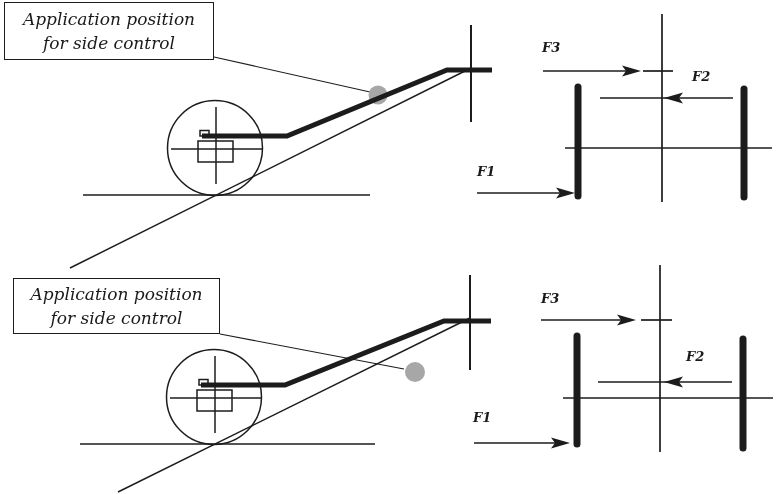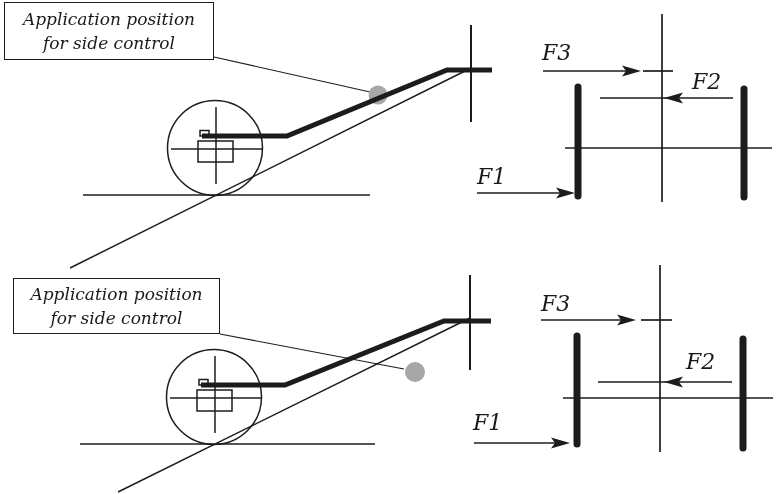--- a/index.html
+++ b/index.html
@@ -22,21 +22,21 @@
   .bar{stroke:var(--line);stroke-width:7;stroke-linecap:round;fill:none;}
   .ah{fill:var(--line);stroke:none;}
   .dot{fill:var(--dot);stroke:none;}
   .callout{
     position:absolute;border:1.6px solid var(--line);background:var(--bg);
     display:flex;flex-direction:column;align-items:center;justify-content:center;
     font-style:italic;font-size:17px;line-height:1.42;color:var(--text);
     text-align:center;box-sizing:border-box;
   }
   .flabel{
-    position:absolute;font-style:italic;font-size:22px;font-weight:400;
+    position:absolute;font-style:italic;font-size:13px;font-weight:700;
     color:var(--text);white-space:nowrap;
   }
 </style>
 </head>
 <body>
 
 <div class="stage">
 
   <svg width="783" height="494" viewBox="0 0 783 494">
 

